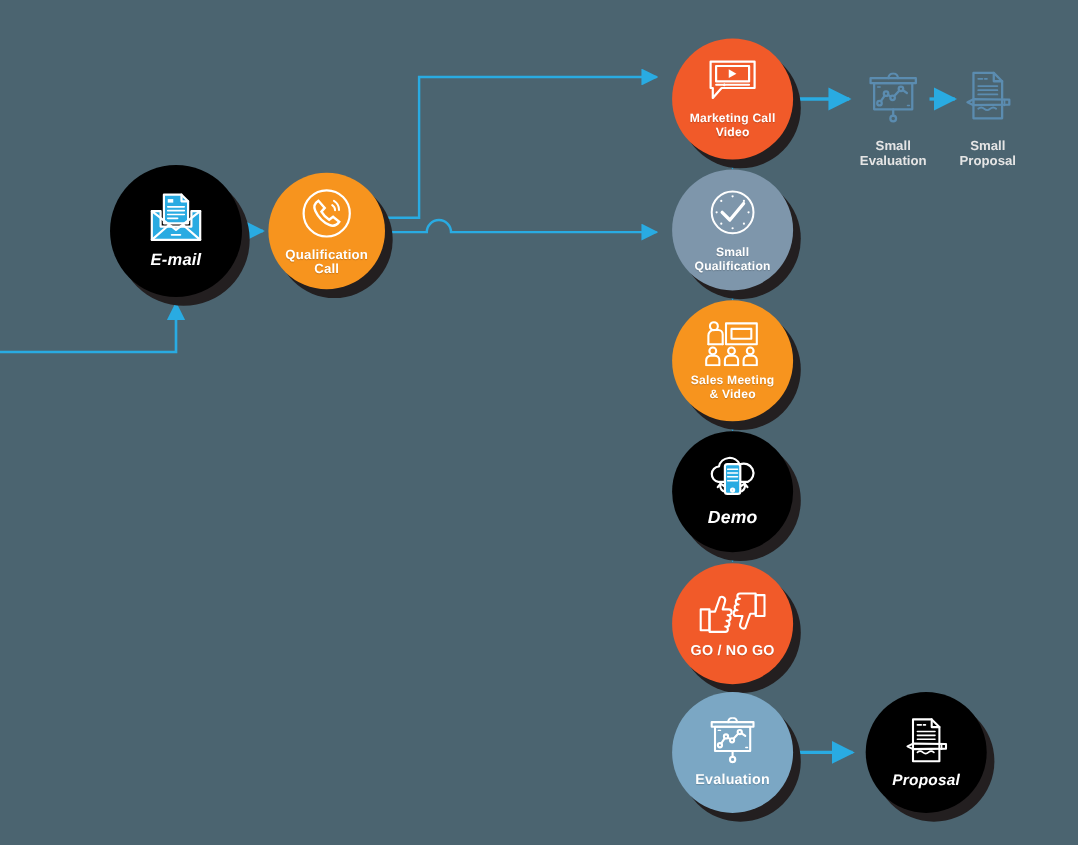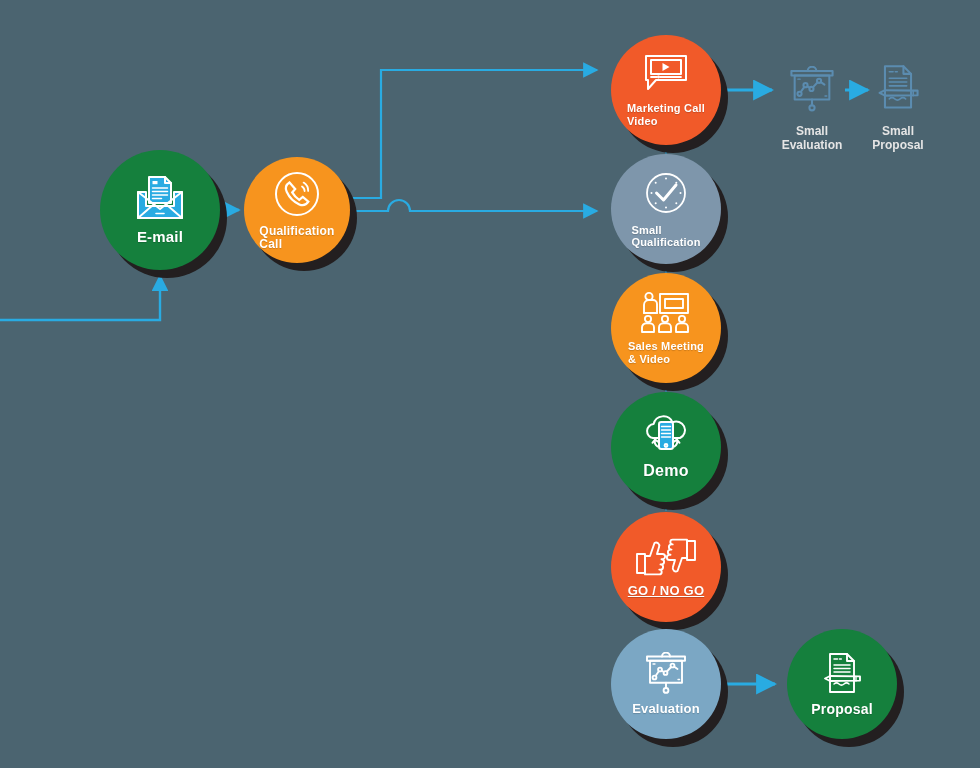--- a/index.html
+++ b/index.html
@@ -29,38 +29,38 @@
 
   
   .node {
     position: absolute;
     border-radius: 50%;
     box-sizing: border-box;
     display: flex;
     flex-direction: column;
     align-items: center;
     justify-content: center;
-    text-align: left;
+    text-align: center;
     color: #ffffff;
     box-shadow: 7px 8px 0 0 #231f20;
     z-index: 3;
   }
   .node .ico {
     display: block;
     line-height: 0;
   }
   .node .lbl {
     font-weight: bold;
     letter-spacing: .2px;
     line-height: 1.12;
     white-space: pre-line;
     text-shadow: 0 1px 1px rgba(0,0,0,.18);
   }
 
-  .node-blue   { background: #15803d; }
+  .node-blue   { background: #000000; font-style: italic; }
   .node-orange { background: #f7941e; }
   .node-red    { background: #f15a29; }
   .node-grey   { background: #7e96ab; }
   .node-steel  { background: #7ba7c4; }
 
   
   .flat {
     position: absolute;
     display: flex;
     flex-direction: column;
@@ -240,21 +240,21 @@
           <circle cx="25" cy="28" r="3.1"></circle>
           <path d="M36 41 v-4.5 a4.2 4.2 0 0 1 4.2 -4.2 h3.6 A4.2 4.2 0 0 1 48 36.5 V41 z"></path>
           <circle cx="42" cy="28" r="3.1"></circle>
         </g>
       </svg>
     </span>
     <span class="lbl" style="font-size:11px; margin-top:7px;">Sales Meeting
 &amp; Video</span>
   </div>
 
-  <div class="node node-red" style="left:611px; top:512px; width:110px; height:110px;text-decoration:underline;">
+  <div class="node node-red" style="left:611px; top:512px; width:110px; height:110px;">
     <span class="ico">
       <svg width="62" height="42" viewBox="0 0 62 42">
         <g fill="none" stroke="#ffffff" stroke-width="1.9" stroke-linejoin="round" stroke-linecap="round">
           <rect x="2" y="18" width="8" height="19"></rect>
           <path d="M10 20 h5 l4.5 -13 a3.2 3.2 0 0 1 4.6 3.8 L22 18 h5.5
                    a2.6 2.6 0 0 1 0 5.2 h-1 a2.6 2.6 0 0 1 0 5.2 h-1
                    a2.6 2.6 0 0 1 0 5.2 h-1.2 a2.4 2.4 0 0 1 0 4.8 H10 z"></path>
           <rect x="52" y="5" width="8" height="19"></rect>
           <path d="M52 22 h-5 l-4.5 13 a3.2 3.2 0 0 1 -4.6 -3.8 L40 24 h-5.5
                    a2.6 2.6 0 0 1 0 -5.2 h1 a2.6 2.6 0 0 1 0 -5.2 h1

